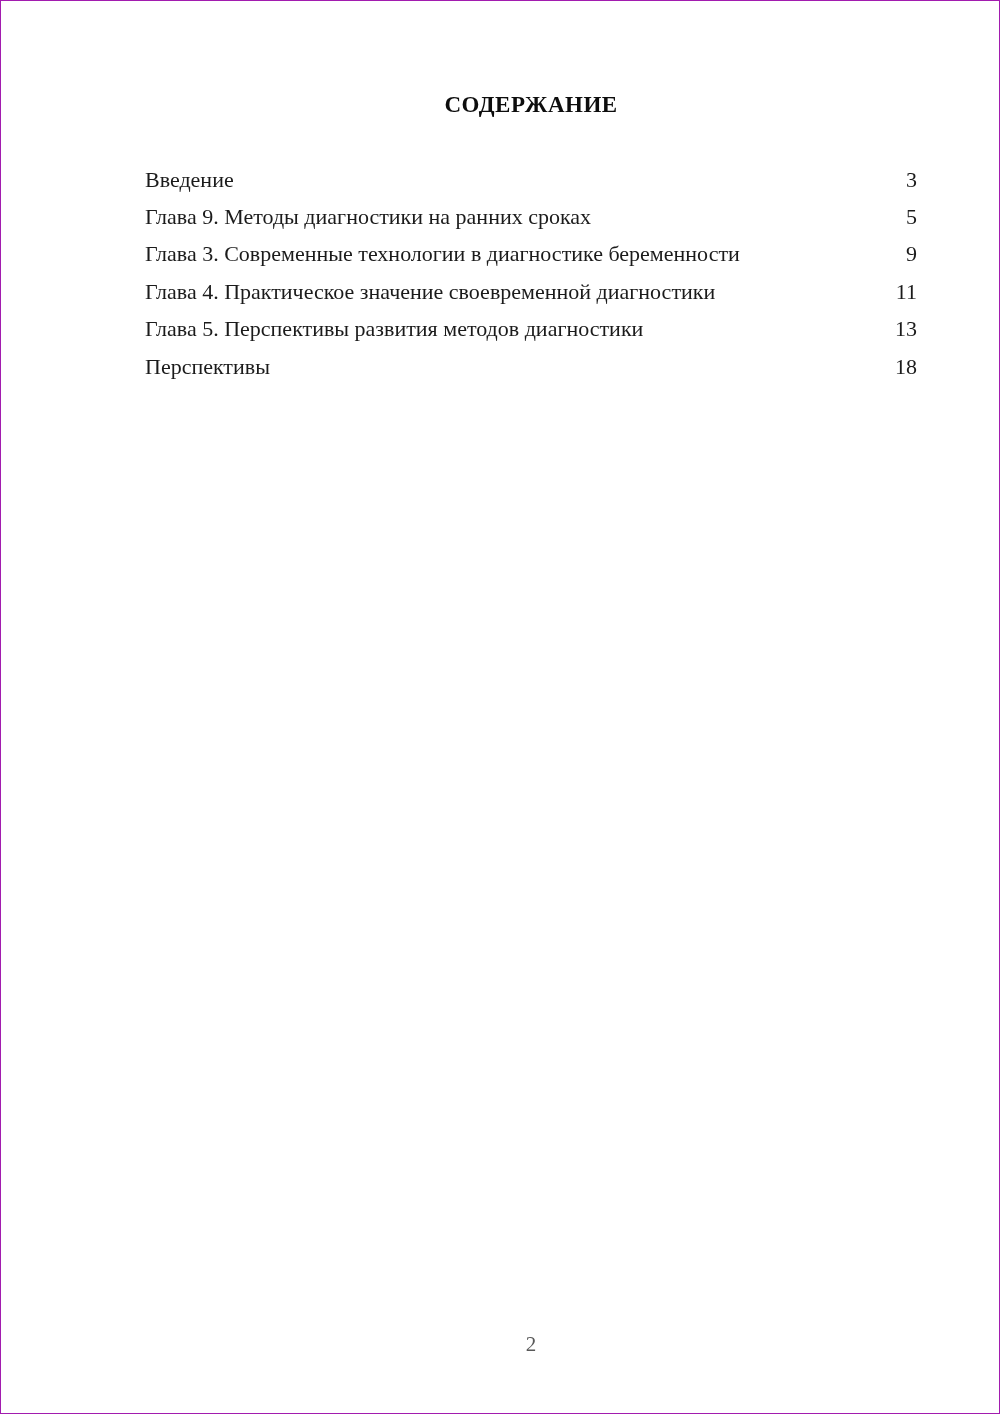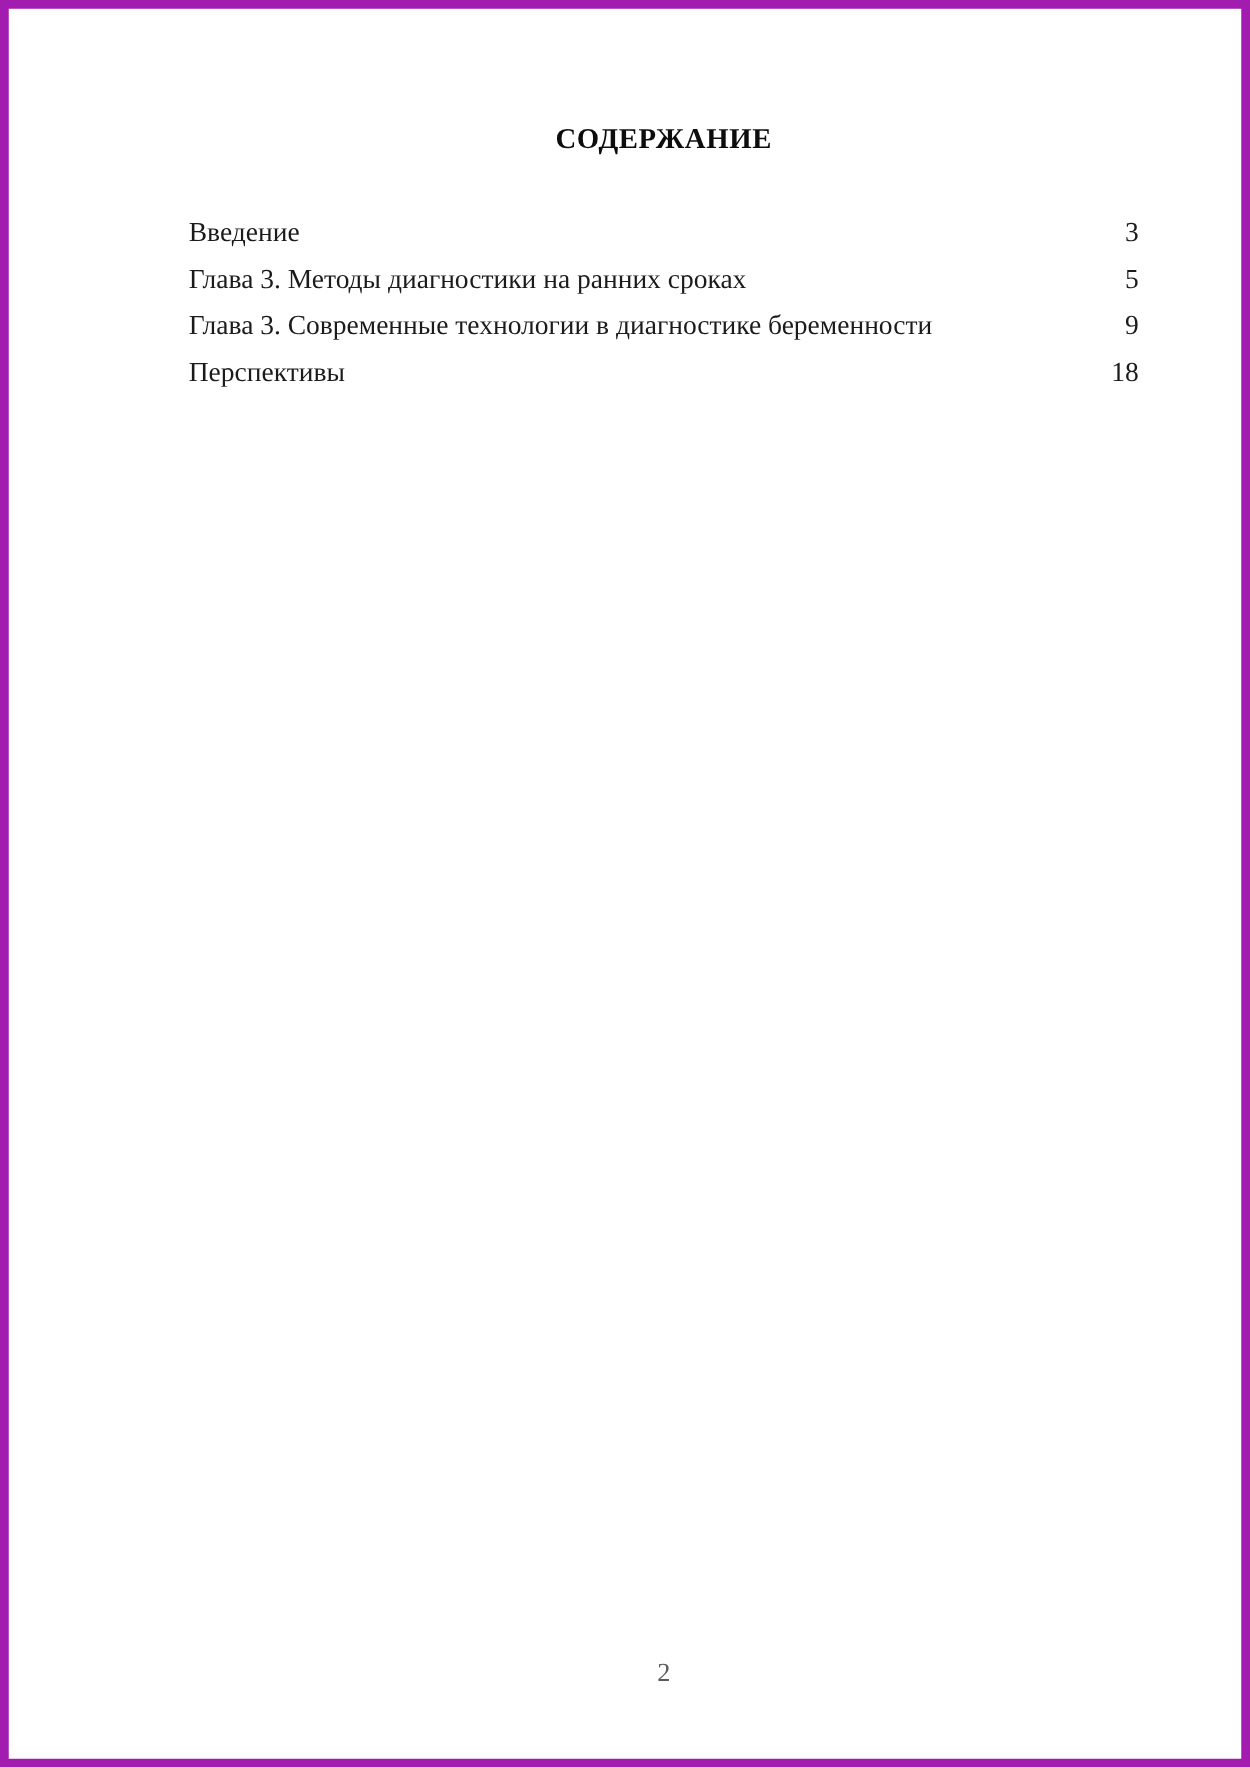--- a/index.html
+++ b/index.html
@@ -6,21 +6,21 @@
     margin: 0;
     padding: 0;
     background: #ffffff;
   }
   .page {
     position: relative;
     width: 1000px;
     height: 1414px;
     background: #ffffff;
     box-sizing: border-box;
-    border: 7px solid #a21caf;
+    border: 1px solid #a21caf;
     font-family: "Liberation Serif", "DejaVu Serif", serif;
     color: #1b1b1b;
     overflow: hidden;
   }
   .content {
     box-sizing: border-box;
     padding: 90px 82px 0 144px; 
   }
   h1.doc-title {
     margin: 0;
@@ -67,26 +67,34 @@
   <div class="content">
     <h1 class="doc-title">СОДЕРЖАНИЕ</h1>
 
     <div class="toc" id="toc-list">
 
     <div class="toc-row">
           <span class="toc-label">Введение</span>
           <span class="toc-page">3</span>
         </div>
         <div class="toc-row">
-          <span class="toc-label">Глава 3. Методы диагностики на ранних сроках</span>
+          <span class="toc-label">Глава 9. Методы диагностики на ранних сроках</span>
           <span class="toc-page">5</span>
         </div>
         <div class="toc-row">
           <span class="toc-label">Глава 3. Современные технологии в диагностике беременности</span>
           <span class="toc-page">9</span>
+        </div>
+        <div class="toc-row">
+          <span class="toc-label">Глава 4. Практическое значение своевременной диагностики</span>
+          <span class="toc-page">11</span>
+        </div>
+        <div class="toc-row">
+          <span class="toc-label">Глава 5. Перспективы развития методов диагностики</span>
+          <span class="toc-page">13</span>
         </div>
         <div class="toc-row">
           <span class="toc-label">Перспективы</span>
           <span class="toc-page">18</span>
         </div>
       </div>
   </div>
 
   <div class="footer-page-number">2</div>
 </div>

